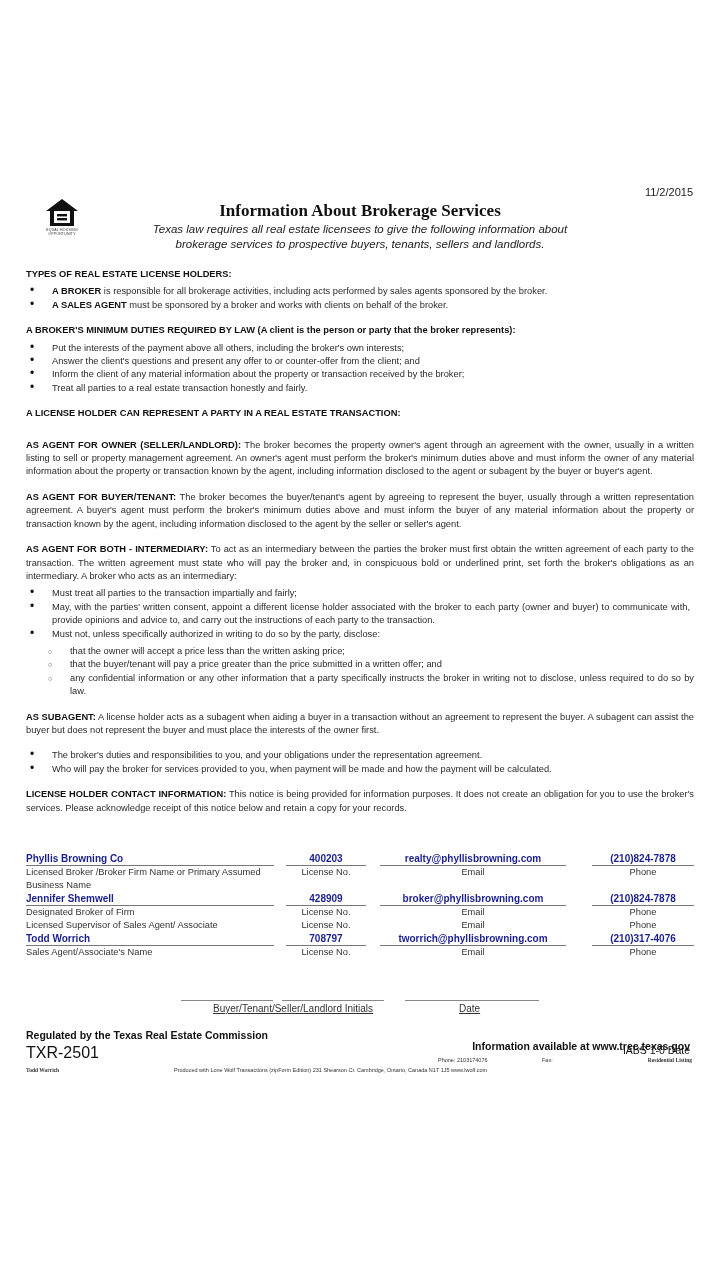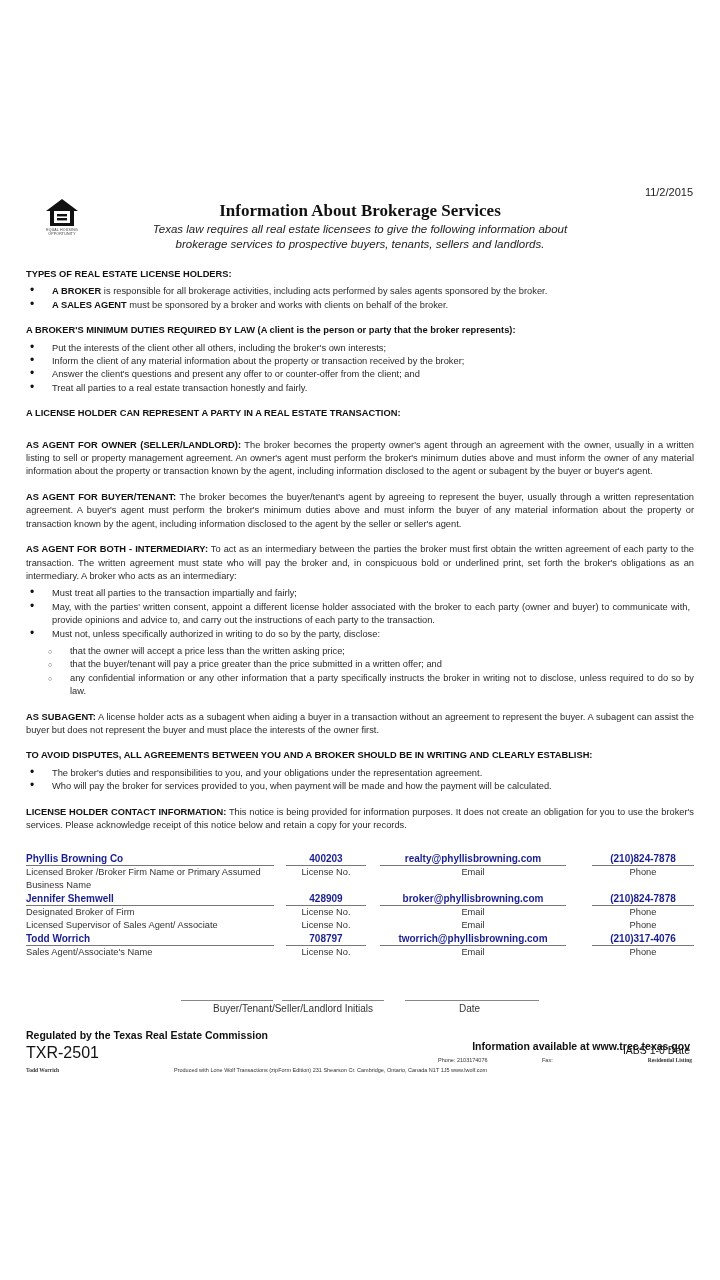--- a/index.html
+++ b/index.html
@@ -30,21 +30,21 @@
   .crow { display: flex; align-items: flex-end; }
   .c1 { width: 248px; }
   .c2 { width: 80px; margin-left: 12px; text-align: center; }
   .c3 { width: 186px; margin-left: 14px; text-align: center; }
   .c4 { width: 102px; margin-left: 26px; text-align: center; }
   .vals .cell { color: #1a1f8f; font-weight: bold; font-size: 10px; border-bottom: 1px solid #777; line-height: 13px; }
   .lbls .cell { color: #333; line-height: 13px; }
   .c1.lbl { text-align: left; }
   .sig { position: absolute; top: 1000px; left: 0; width: 720px; font-size: 10px; color: #333; }
   .sig .line { position: absolute; top: 0; border-top: 1px solid #888; }
-  .sig .lbl { position: absolute; top: 3px; }
+  .sig .lbl { position: absolute; top: 3px; text-decoration: underline; }
   .footer-l1 { position: absolute; left: 26px; top: 1029px; font-weight: bold; font-size: 10.5px; color: #111; }
   .footer-r1 { position: absolute; right: 30px; top: 1040px; font-weight: bold; font-size: 10.5px; color: #111; }
   .footer-l2 { position: absolute; left: 26px; top: 1044px; font-size: 16px; color: #111; }
   .footer-r2 { position: absolute; right: 30px; top: 1044px; font-size: 10.5px; color: #111; }
   .tiny { position: absolute; font-size: 5.5px; color: #333; }
   .tiny.serif { font-family: "Liberation Serif", serif; font-weight: bold; }
 </style>
 </head>
 <body>
 
@@ -74,23 +74,23 @@
       <div class="h">TYPES OF REAL ESTATE LICENSE HOLDERS:</div>
       <ul class="b">
         <li><span class="h">A BROKER</span><span> is responsible for all brokerage activities, including acts performed by sales agents sponsored by the broker.</span></li>
         <li><span class="h">A SALES AGENT</span><span> must be sponsored by a broker and works with clients on behalf of the broker.</span></li>
       </ul>
     </div>
 
     <div class="sec">
       <div class="h">A BROKER'S MINIMUM DUTIES REQUIRED BY LAW (A client is the person or party that the broker represents):</div>
       <ul class="b">
-        <li>Put the interests of the client other all others, including the broker's own interests;</li>
+        <li>Put the interests of the payment above all others, including the broker's own interests;</li>
+        <li>Answer the client's questions and present any offer to or counter-offer from the client; and</li>
         <li>Inform the client of any material information about the property or transaction received by the broker;</li>
-        <li>Answer the client's questions and present any offer to or counter-offer from the client; and</li>
         <li>Treat all parties to a real estate transaction honestly and fairly.</li>
       </ul>
     </div>
 
     <div class="sec h">A LICENSE HOLDER CAN REPRESENT A PARTY IN A REAL ESTATE TRANSACTION:</div>
 
     <div class="sec just" style="margin-top:18px;">
       <span class="h">AS AGENT FOR OWNER (SELLER/LANDLORD):</span><span> The broker becomes the property owner's agent through an agreement with the owner, usually in a written listing to sell or property management agreement. An owner's agent must perform the broker's minimum duties above and must inform the owner of any material information about the property or transaction known by the agent, including information disclosed to the agent or subagent by the buyer or buyer's agent.</span>
     </div>
 
@@ -110,21 +110,20 @@
         <li>that the buyer/tenant will pay a price greater than the price submitted in a written offer; and</li>
         <li>any confidential information or any other information that a party specifically instructs the broker in writing not to disclose, unless required to do so by law.</li>
       </ul>
     </div>
 
     <div class="sec just">
       <span class="h">AS SUBAGENT:</span><span> A license holder acts as a subagent when aiding a buyer in a transaction without an agreement to represent the buyer. A subagent can assist the buyer but does not represent the buyer and must place the interests of the owner first.</span>
     </div>
 
     <div class="sec">
-      <div class="h">TO AVOID DISPUTES, ALL AGREEMENTS BETWEEN YOU AND A BROKER SHOULD BE IN WRITING AND CLEARLY ESTABLISH:</div>
       <ul class="b">
         <li>The broker's duties and responsibilities to you, and your obligations under the representation agreement.</li>
         <li>Who will pay the broker for services provided to you, when payment will be made and how the payment will be calculated.</li>
       </ul>
     </div>
 
     <div class="sec just">
       <span class="h">LICENSE HOLDER CONTACT INFORMATION:</span><span> This notice is being provided for information purposes. It does not create an obligation for you to use the broker's services. Please acknowledge receipt of this notice below and retain a copy for your records.</span>
     </div>
   </div>

